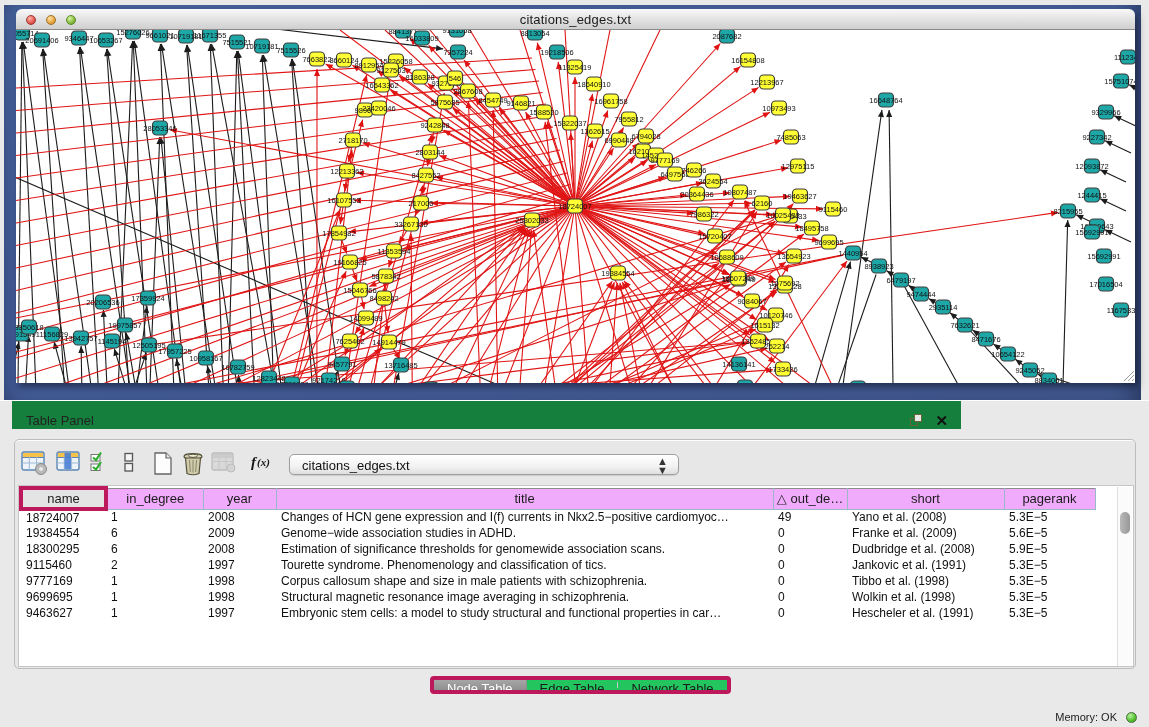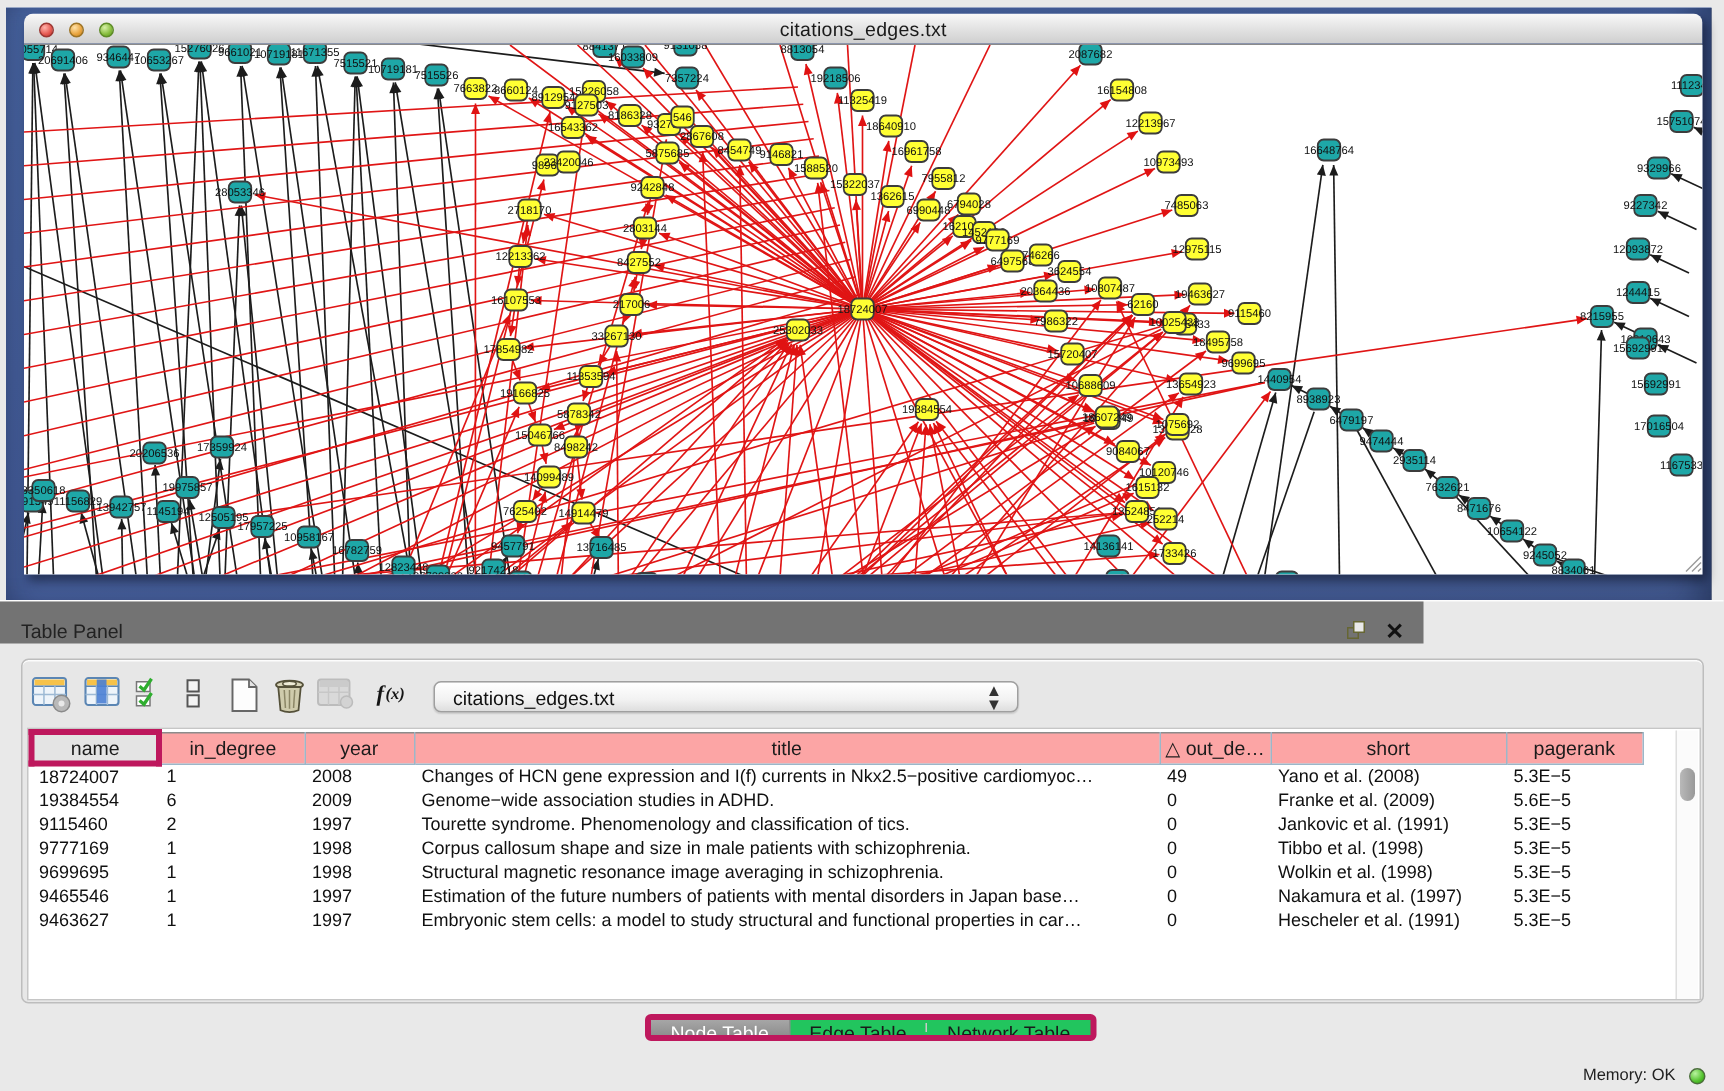--- a/index.html
+++ b/index.html
@@ -10,37 +10,37 @@
   border-radius:6px 6px 0 0;box-shadow:3px 4px 7px rgba(3,6,18,.5);}
 #tbar{position:absolute;left:0;top:0;width:1119px;height:21px;border-radius:6px 6px 0 0;
   background:linear-gradient(#f9f9f9,#e3e3e3 50%,#cfcfcf);border-bottom:1px solid #8a8a8a;}
 #tbar .tt{position:absolute;left:0;right:0;top:3px;text-align:center;font-size:13px;color:#1a1a1a;font-weight:400;letter-spacing:.2px}
 .tl{position:absolute;top:6px;width:10px;height:10px;border-radius:50%;}
 #tl1{left:10px;background:radial-gradient(circle at 35% 30%,#ffb3ab,#e4574f 60%,#b3322c);border:1px solid #9c3733}
 #tl2{left:30px;background:radial-gradient(circle at 35% 30%,#ffe2a8,#e8a33d 60%,#c07e1d);border:1px solid #9d7426}
 #tl3{left:50px;background:radial-gradient(circle at 35% 30%,#d7f0a8,#85bc3c 60%,#5e9421);border:1px solid #5e8c28}
 #canvas{position:absolute;left:0;top:21px;width:1119px;height:353px;background:#fff;overflow:hidden;}
 #tp{position:absolute;left:0;top:400px;width:1149px;height:327px;background:#e9e9e9;border-top:1px solid #fdfdfd}
-#tphead{position:absolute;left:0;top:0;width:949px;height:28px;background:#737373}
+#tphead{position:absolute;left:12px;top:0;width:949px;height:28px;background:#15803d}
 #tphead .t{position:absolute;left:14px;top:12px;font-size:13px;color:#222}
 #fx2{position:absolute;right:13px;top:11px;font-size:15px;color:#111;font-weight:700}
 #flt{position:absolute;right:39px;top:13px;width:12px;height:12px}
 #flt .a{position:absolute;left:0;bottom:0;width:8px;height:8px;border:1.5px solid #666633}
 #flt .b{position:absolute;right:0;top:0;width:8px;height:8px;border:1.5px solid #666633;background:#e9e9e9}
 #panel{position:absolute;left:14px;top:38px;width:1122px;height:230px;background:#e7e7e7;
   border:1px solid #bdbdbd;border-radius:5px;box-shadow:inset 0 1px 0 #fdfdfd}
 #tools{position:absolute;left:4px;top:9px;height:30px;width:1110px}
 #tools svg{position:absolute;top:0;left:0}
 #combo{position:absolute;left:274px;top:14px;width:390px;height:21px;border:1px solid #9f9f9f;border-radius:5px;
   background:linear-gradient(#ffffff,#f2f2f2 60%,#dedede);box-shadow:0 1px 1px rgba(0,0,0,.12)}
 #combo .t{position:absolute;left:12px;top:3px;font-size:13px;color:#111}
 #combo .ar{position:absolute;right:10px;top:2px;font-size:11px;color:#333;line-height:9px}
 #tblwrap{position:absolute;left:3px;top:45px;width:1116px;height:182px;background:#fff;border:1px solid #c6c6c6}
 table{border-collapse:collapse;table-layout:fixed;width:1074px;font-size:12px}
-th{height:21px;font-weight:400;font-size:13px;color:#1b1b1b;background:#fca5a5;border:1px solid #9bb7c9;border-top:1px solid #8c8c8c;padding:0;text-align:center}
+th{height:21px;font-weight:400;font-size:13px;color:#1b1b1b;background:#f0abfc;border:1px solid #9bb7c9;border-top:1px solid #8c8c8c;padding:0;text-align:center}
 th.g{background:#e4e4e4;border:4px solid #be185d}
 td{height:16px;padding:0 0 0 5px;color:#101010;white-space:nowrap;overflow:hidden;border:none}
 tr.r td{border:none}
 #vsb{position:absolute;right:1px;top:1px;width:15px;height:179px;background:#fbfbfb;border-left:1px solid #dedede}
 #vsb .th{position:absolute;left:2px;top:25px;width:10px;height:22px;border-radius:5px;background:linear-gradient(90deg,#b9b9b9,#989898);}
 #tabs{position:absolute;left:430px;top:275px;height:18px;border:4px solid #be185d;border-radius:4px;overflow:hidden;background:#22c55e;display:flex}
 #tabs .s{font-size:13px;color:#1a1a1a;padding:0 13px;line-height:17px}
 #tabs .sel{background:linear-gradient(#a6a6a6,#8f8f8f);color:#fff;border-right:1px solid #8d8d8d}
 #tabs .dv{width:1px;background:#c9c9c9;margin:2px 0}
 #mem{position:absolute;right:32px;bottom:4px;font-size:11px;color:#222}
@@ -923,20 +923,29 @@
       <tr class="r">
               <td>19384554</td>
               <td>6</td>
               <td>2009</td>
               <td>Genome−wide association studies in ADHD.</td>
               <td>0</td>
               <td>Franke et al. (2009)</td>
               <td>5.6E−5</td>
             </tr>
       <tr class="r">
+              <td>18300295</td>
+              <td>6</td>
+              <td>2008</td>
+              <td>Estimation of significance thresholds for genomewide association scans.</td>
+              <td>0</td>
+              <td>Dudbridge et al. (2008)</td>
+              <td>5.9E−5</td>
+            </tr>
+      <tr class="r">
               <td>9115460</td>
               <td>2</td>
               <td>1997</td>
               <td>Tourette syndrome. Phenomenology and classification of tics.</td>
               <td>0</td>
               <td>Jankovic et al. (1991)</td>
               <td>5.3E−5</td>
             </tr>
       <tr class="r">
               <td>9777169</td>
@@ -947,29 +956,20 @@
               <td>Tibbo et al. (1998)</td>
               <td>5.3E−5</td>
             </tr>
       <tr class="r">
               <td>9699695</td>
               <td>1</td>
               <td>1998</td>
               <td>Structural magnetic resonance image averaging in schizophrenia.</td>
               <td>0</td>
               <td>Wolkin et al. (1998)</td>
-              <td>5.3E−5</td>
-            </tr>
-      <tr class="r">
-              <td>9465546</td>
-              <td>1</td>
-              <td>1997</td>
-              <td>Estimation of the future numbers of patients with mental disorders in Japan base…</td>
-              <td>0</td>
-              <td>Nakamura et al. (1997)</td>
               <td>5.3E−5</td>
             </tr>
       <tr class="r">
               <td>9463627</td>
               <td>1</td>
               <td>1997</td>
               <td>Embryonic stem cells: a model to study structural and functional properties in car…</td>
               <td>0</td>
               <td>Hescheler et al. (1991)</td>
               <td>5.3E−5</td>

